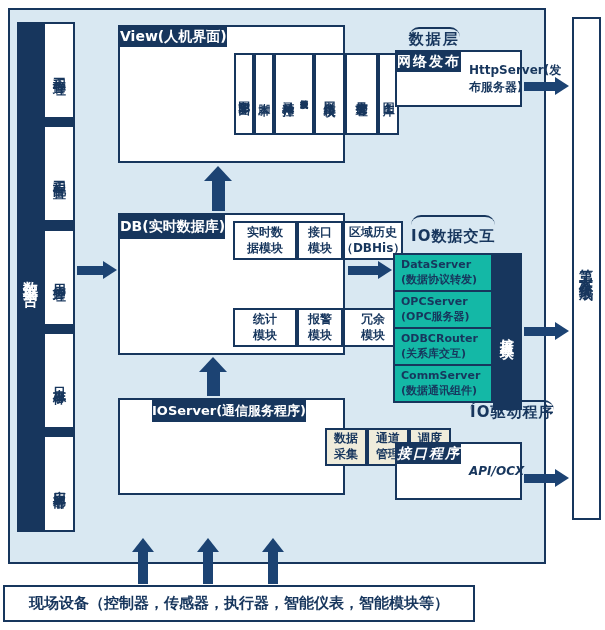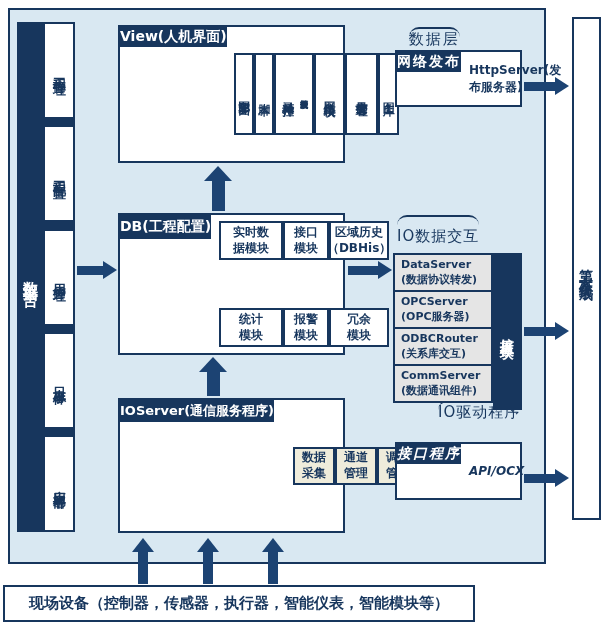--- a/index.html
+++ b/index.html
@@ -29,21 +29,21 @@
   .side-item span{color:var(--navy);font-weight:bold;font-size:13px;letter-spacing:2px;}
 
   
   .tbox{position:absolute;background:#fff;border:2px solid var(--navy);
         display:flex;}
   .tbox .hdr{background:var(--navy);color:#fff;font-weight:bold;
              display:flex;align-items:center;justify-content:center;flex:0 0 auto;}
   .tbox .bdy{flex:1;display:flex;}
   .tbox .ftr{flex:0 0 auto;border-top:2px solid var(--navy);
              display:flex;align-items:center;justify-content:center;
-             color:var(--navy);font-weight:normal;border-radius:10px;}
+             color:var(--navy);font-weight:bold;border-radius:10px;}
 
   
   .view-box{left:118px;top:25px;width:227px;height:138px;}
   .view-box .hdr{height:20px;font-size:14px;}
   .view-box .bdy{padding:0 10px 0 7px;align-items:center;justify-content:space-between;}
   .view-box .ftr{height:23px;font-size:15px;letter-spacing:2px;}
   .vmod{height:82px;border:2px solid var(--navy);background:#fff;
         display:flex;align-items:center;justify-content:center;}
   .vmod span{color:var(--navy);font-weight:bold;font-size:12px;letter-spacing:1px;}
   .vm0{width:20px;}.vm1{width:20px;}.vm2{width:40px;gap:1px;}
@@ -55,38 +55,38 @@
   .db-box .hdr{height:24px;font-size:14px;}
   .db-box .bdy{flex-direction:column;padding:6px 8px;justify-content:space-between;}
   .db-box .ftr{height:40px;font-size:15px;letter-spacing:1px;}
   .db-row{display:flex;justify-content:space-between;}
   .dmod{height:39px;border:2px solid var(--navy);background:#fff;
         display:flex;align-items:center;justify-content:center;text-align:center;
         color:var(--navy);font-weight:bold;font-size:12px;line-height:1.3;white-space:pre-line;}
   .dc0{width:64px;}.dc1{width:46px;}.dc2{width:60px;}
 
   
-  .io-box{left:118px;top:398px;width:227px;height:135px;}
+  .io-box{left:118px;top:398px;width:227px;height:97px;padding-left:32px;}
   .io-box .hdr{height:22px;font-size:13px;}
   .io-box .bdy{align-items:center;justify-content:space-between;padding:0 19px;}
   .io-box .ftr{height:23px;font-size:15px;letter-spacing:1px;}
   .imod{width:42px;height:38px;border:2px solid var(--navy);background:var(--beige);
         display:flex;align-items:center;justify-content:center;text-align:center;
         color:var(--navy);font-weight:bold;font-size:12px;line-height:1.3;white-space:pre-line;}
 
   
   .web-box{left:395px;top:50px;width:127px;height:57px;}
   .api-box{left:395px;top:442px;width:127px;height:58px;font-style:italic;}
   .web-box .hdr,.api-box .hdr{height:20px;font-size:14px;letter-spacing:2px;}
   .web-box .bdy,.api-box .bdy{align-items:center;padding-left:8px;
         color:var(--navy);font-weight:bold;font-size:12px;line-height:1.4;white-space:pre-line;}
 
   
   .ext-stack{position:absolute;left:393px;top:253px;width:100px;display:flex;flex-direction:column;}
-  .ext-item{height:39px;background:#e5e5e5;border:2px solid var(--navy);margin-top:-2px;
+  .ext-item{height:39px;background:#14b8a6;border:2px solid var(--navy);margin-top:-2px;
             display:flex;flex-direction:column;justify-content:center;padding-left:6px;
             color:var(--navy);font-weight:bold;font-size:11px;line-height:1.3;}
   .ext-item:first-child{margin-top:0;}
   .ext-bar{position:absolute;left:493px;top:253px;width:29px;height:157px;background:var(--navy);
            display:flex;align-items:center;justify-content:center;}
   .ext-bar span{color:#fff;font-weight:bold;font-size:14px;letter-spacing:3px;}
 
   
   .third-bar{position:absolute;left:572px;top:17px;width:29px;height:503px;background:#fff;
              border:2px solid var(--navy);display:flex;align-items:center;justify-content:center;}
@@ -159,21 +159,21 @@
           <span class="vtext">变量管理</span>
         </div>
       <div class="vmod vm5">
           <span class="vtext">图库</span>
         </div>
     </div>
     <div class="ftr">数据层</div>
   </div>
 
   <div class="tbox db-box">
-    <div class="hdr">DB(工程配置)</div>
+    <div class="hdr">DB(实时数据库)</div>
     <div class="bdy">
       <div class="db-row">
         <div class="dmod dc0">实时数
 据模块</div>
         <div class="dmod dc1">接口
 模块</div>
         <div class="dmod dc2">区域历史
 （DBHis）</div>
       </div>
       <div class="db-row">

